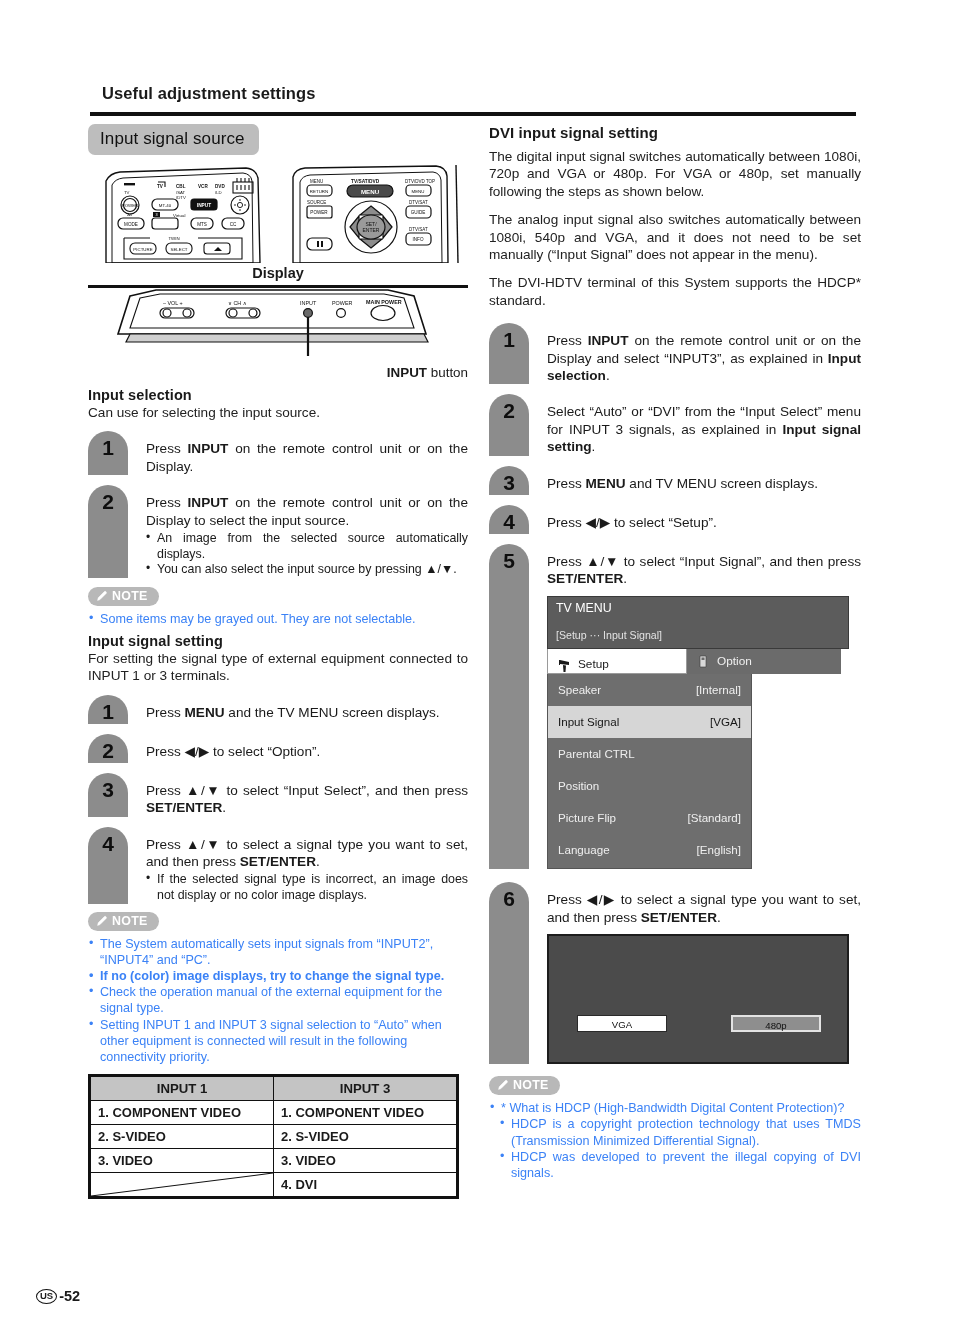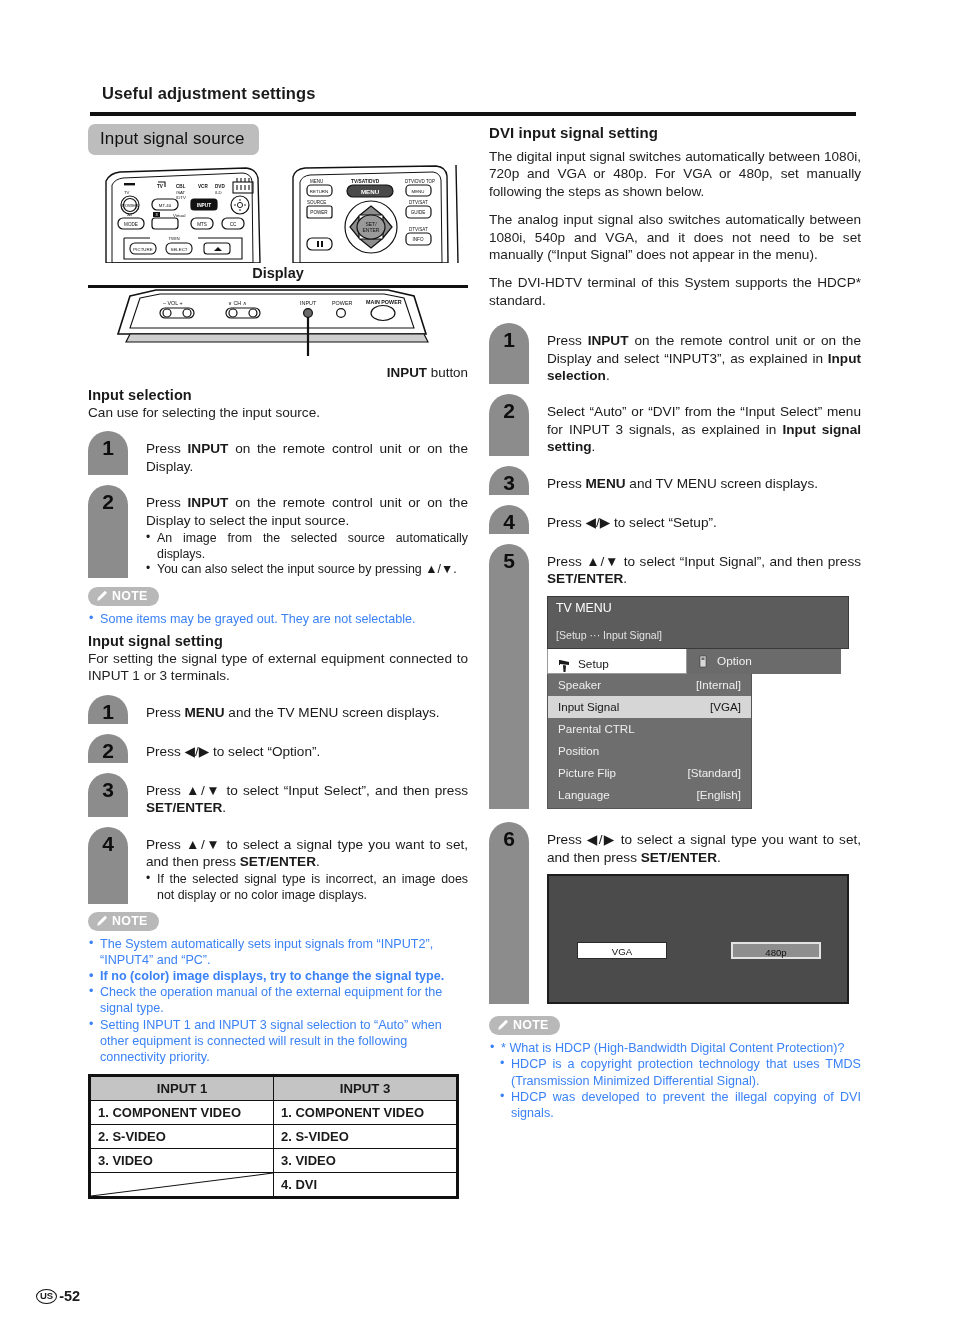--- a/index.html
+++ b/index.html
@@ -103,33 +103,33 @@
   .tvmenu-tabs { display: flex; height: 25px; }
   .tvmenu-tab {
     display: flex; align-items: center; gap: 7px;
     padding: 0 10px; font-size: 11.8px;
   }
   .tvmenu-tab.active { background: #fff; color: #1b1b1b; width: 140px; border: 1px solid #9a9a9a; border-top: none; align-items: flex-end; }
   .tvmenu-tab.inactive { background: #6b6b6b; color: #f0f0f0; width: 154px; }
   .tvmenu-rows { width: 205px; background: #6e6e6e; border: 1px solid #555; border-top: none; padding-bottom: 2px; }
   .tvrow {
     display: flex; justify-content: space-between; align-items: center;
-    padding: 3px 10px 4px 10px; font-size: 11.6px; color: #efefef; height: 22px;
+    padding: 3px 10px 4px 10px; font-size: 11.6px; color: #efefef; height: 32px;
   }
   .tvrow.sel { background: #d6d6d6; color: #161616; }
   .icon-box { width: 13px; height: 14px; display:inline-block; }
 
   
   .sigscreen {
     width: 302px; height: 130px; background: #4b4b4b;
     border: 2px solid #1d1d1d; margin-top: 8px;
     position: relative;
   }
   .sigbtn {
-    position: absolute; top: 66px; width: 90px; height: 17px;
+    position: absolute; top: 79px; width: 90px; height: 17px;
     font-size: 9.6px; text-align: center; line-height: 17px;
   }
   .sigbtn.a { left: 28px; background: #ffffff; color: #111; border: 1px solid #2a2a2a; }
   .sigbtn.b { left: 182px; background: #8e8e8e; color: #111; border: 2px solid #e3e3e3; }
 
   
   table.cmp { border-collapse: collapse; width: 371px; margin-top: 9px; border: 3px solid #111; }
   table.cmp th, table.cmp td {
     border: 1.4px solid #111; font-size: 13px; font-weight: bold;
     padding: 4px 7px; height: 24px;

